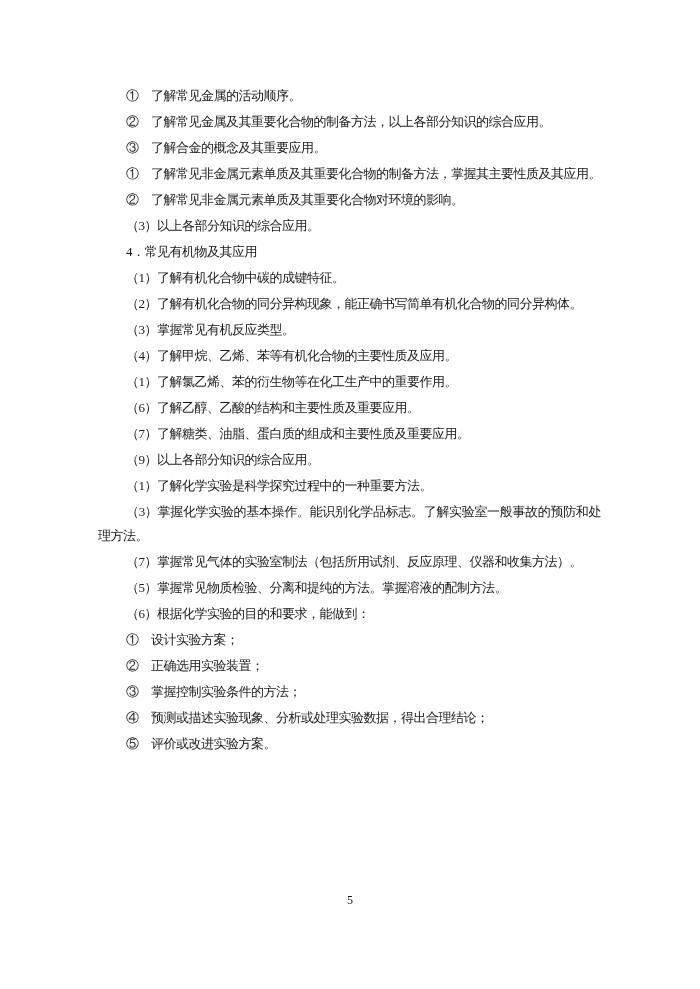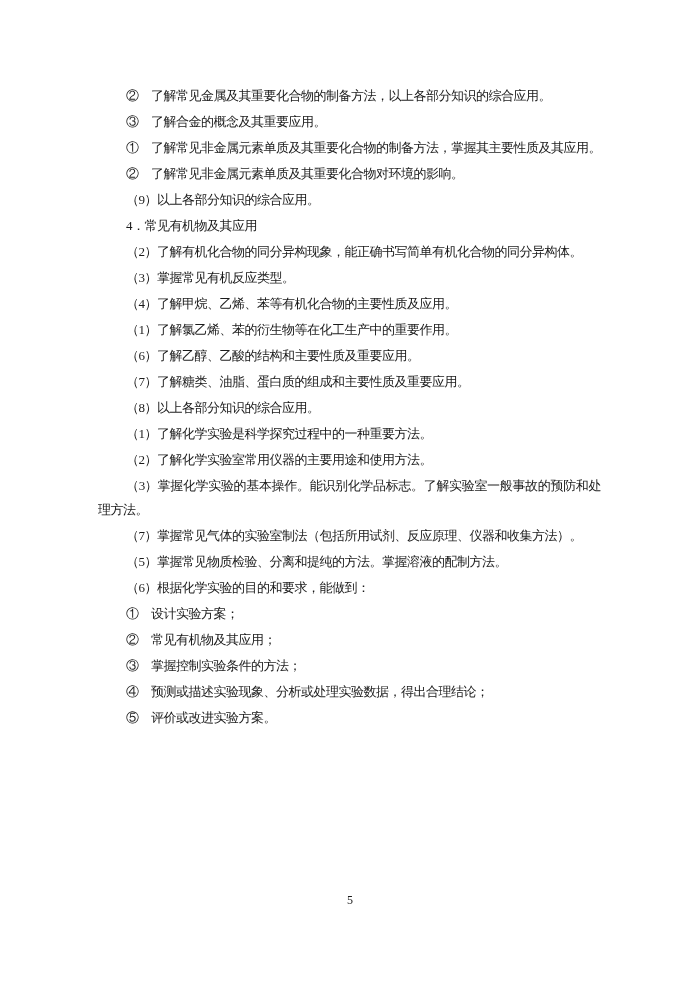--- a/index.html
+++ b/index.html
@@ -41,39 +41,40 @@
     text-align: center;
     font-size: 12px;
     color: #1a1a1a;
   }
 </style>
 </head>
 <body>
 
 <div class="page">
   <div class="content" id="content">
+      <p class="para">①　了解常见金属的活动顺序。</p>
       <p class="para">②　了解常见金属及其重要化合物的制备方法，以上各部分知识的综合应用。</p>
       <p class="para">③　了解合金的概念及其重要应用。</p>
       <p class="para">①　了解常见非金属元素单质及其重要化合物的制备方法，掌握其主要性质及其应用。</p>
       <p class="para">②　了解常见非金属元素单质及其重要化合物对环境的影响。</p>
-      <p class="para">（9）以上各部分知识的综合应用。</p>
+      <p class="para">（3）以上各部分知识的综合应用。</p>
       <p class="para">4．常见有机物及其应用</p>
+      <p class="para">（1）了解有机化合物中碳的成键特征。</p>
       <p class="para">（2）了解有机化合物的同分异构现象，能正确书写简单有机化合物的同分异构体。</p>
       <p class="para">（3）掌握常见有机反应类型。</p>
       <p class="para">（4）了解甲烷、乙烯、苯等有机化合物的主要性质及应用。</p>
       <p class="para">（1）了解氯乙烯、苯的衍生物等在化工生产中的重要作用。</p>
       <p class="para">（6）了解乙醇、乙酸的结构和主要性质及重要应用。</p>
       <p class="para">（7）了解糖类、油脂、蛋白质的组成和主要性质及重要应用。</p>
-      <p class="para">（8）以上各部分知识的综合应用。</p>
+      <p class="para">（9）以上各部分知识的综合应用。</p>
       <p class="para">（1）了解化学实验是科学探究过程中的一种重要方法。</p>
-      <p class="para">（2）了解化学实验室常用仪器的主要用途和使用方法。</p>
       <p class="para">（3）掌握化学实验的基本操作。能识别化学品标志。了解实验室一般事故的预防和处理方法。</p>
       <p class="para">（7）掌握常见气体的实验室制法（包括所用试剂、反应原理、仪器和收集方法）。</p>
       <p class="para">（5）掌握常见物质检验、分离和提纯的方法。掌握溶液的配制方法。</p>
       <p class="para">（6）根据化学实验的目的和要求，能做到：</p>
       <p class="para">①　设计实验方案；</p>
-      <p class="para">②　常见有机物及其应用；</p>
+      <p class="para">②　正确选用实验装置；</p>
       <p class="para">③　掌握控制实验条件的方法；</p>
       <p class="para">④　预测或描述实验现象、分析或处理实验数据，得出合理结论；</p>
       <p class="para">⑤　评价或改进实验方案。</p>
     </div>
   <div class="page-number">5</div>
 </div>
 
 </body></html>

